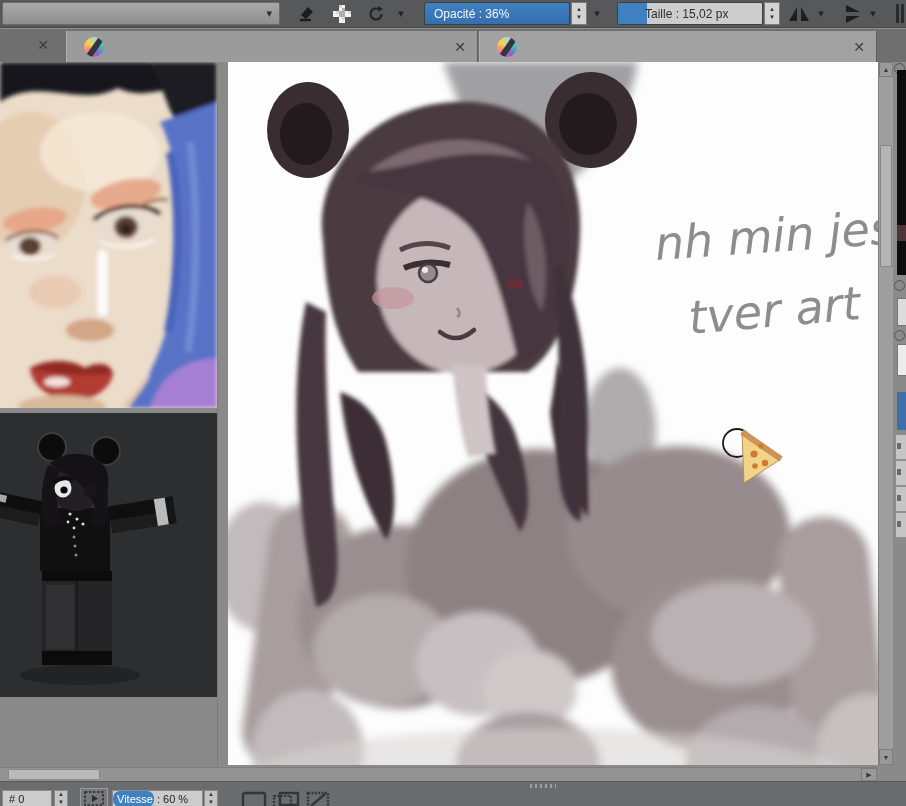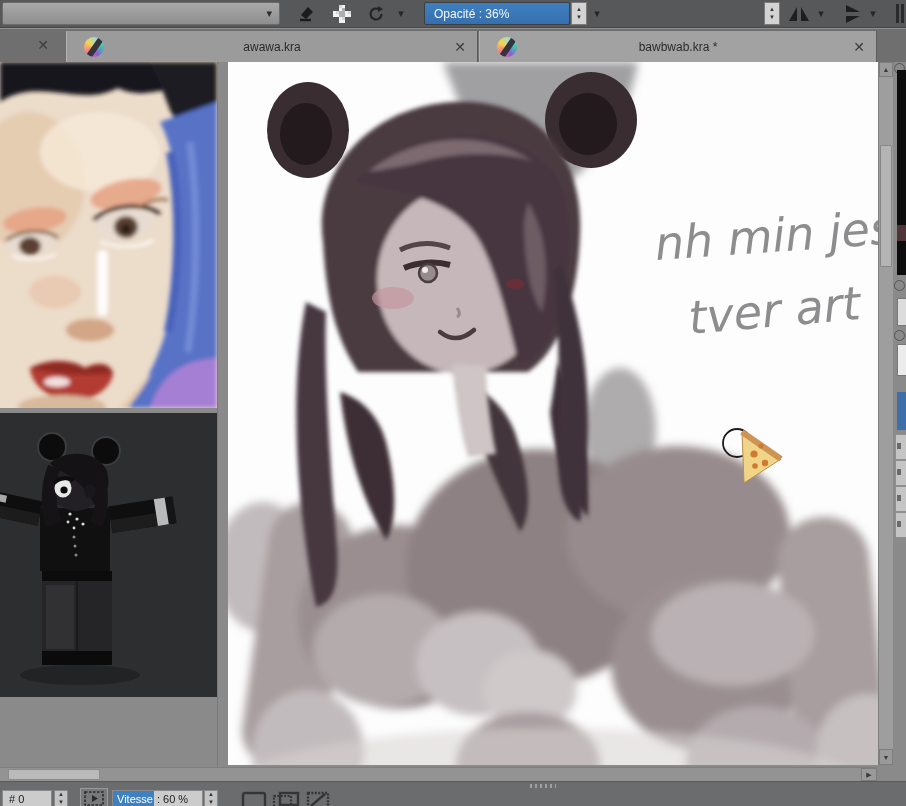--- a/index.html
+++ b/index.html
@@ -71,21 +71,21 @@
   
   .statusbar{position:absolute;left:0;top:781px;width:906px;height:25px;background:var(--statusbar-bg,#6b6c6e);
              border-top:1px solid #585858;box-sizing:border-box;}
   .field{background:#cccccc;border:1px solid #8a8a8a;font-size:11px;color:#222;display:flex;align-items:center;}
   .framefield{left:2px;top:8px;width:50px;height:18px;padding-left:6px;}
   .spin2{width:14px;height:18px;top:8px;background:#c4c4c4;border:1px solid #8a8a8a;color:#333;
          display:flex;flex-direction:column;align-items:center;justify-content:center;font-size:6px;line-height:1.3;}
   .filmbtn{left:80px;top:6px;width:28px;height:20px;background:#77787a;border:1px solid #9a9a9a;
            display:flex;align-items:center;justify-content:center;}
   .speedfield{left:112px;top:8px;width:91px;height:18px;}
-  .speedsel{background:var(--accent-blue,#3f80c0);color:#fff;padding:2px 1px 2px 4px;font-size:11px;}
+  .speedsel{background:var(--accent-blue,#3f80c0);color:#fff;padding:2px 1px 2px 4px;font-size:11px;border-radius:7px;}
   .speedrest{color:#222;font-size:11px;white-space:pre;}
   .frameicon{top:9px;width:28px;height:20px;display:flex;align-items:flex-start;justify-content:center;}
   .gripdots{left:530px;top:2px;width:26px;height:4px;
             background:repeating-linear-gradient(90deg,#a0a0a0 0 2px,transparent 2px 5px);}
 </style>
 </head>
 <body>
 
 <div class="app">
 
@@ -129,20 +129,24 @@
 
     <div class="abs slider op">
       <span class="lbl">Opacité : 36%</span>
     </div>
     <div class="abs spin" style="left:571px">
       <span>▲</span>
       <span>▼</span>
     </div>
     <div class="abs caretbtn" style="left:590px">▾</div>
 
+    <div class="abs slider sz">
+      <div class="fill"></div>
+      <span class="lbl">Taille : 15,02 px</span>
+    </div>
     <div class="abs spin" style="left:764px">
       <span>▲</span>
       <span>▼</span>
     </div>
 
     <div class="abs mirror" style="left:786px">
       <svg width="22" height="16" viewBox="0 0 22 16">
         <polygon points="9,1 9,15 1,15" fill="#1e1e20"></polygon>
         <polygon points="13,1 21,15 13,15" fill="#1e1e20"></polygon>
       </svg>
@@ -159,27 +163,25 @@
     </div>
     <div class="abs caretbtn" style="left:866px">▾</div>
     <div class="abs edgecut"></div>
   </div>
 
   <div class="tabbar">
     <div class="abs xbtn leftclose">✕</div>
 
     <div class="abs tab tab1">
       <div class="kicon"></div>
-      <div class="title">awawa.kra</div>
       <div class="xbtn tclose">✕</div>
     </div>
 
     <div class="abs tab tab2">
       <div class="kicon"></div>
-      <div class="title">bawbwab.kra *</div>
       <div class="xbtn tclose">✕</div>
     </div>
   </div>
 
   <div class="abs refdock">
 
     <svg class="abs" style="left:0;top:0" width="217" height="346" viewBox="0 0 217 346">
       <defs>
           <filter id="pblur">
             <feGaussianBlur stdDeviation="2"></feGaussianBlur>

